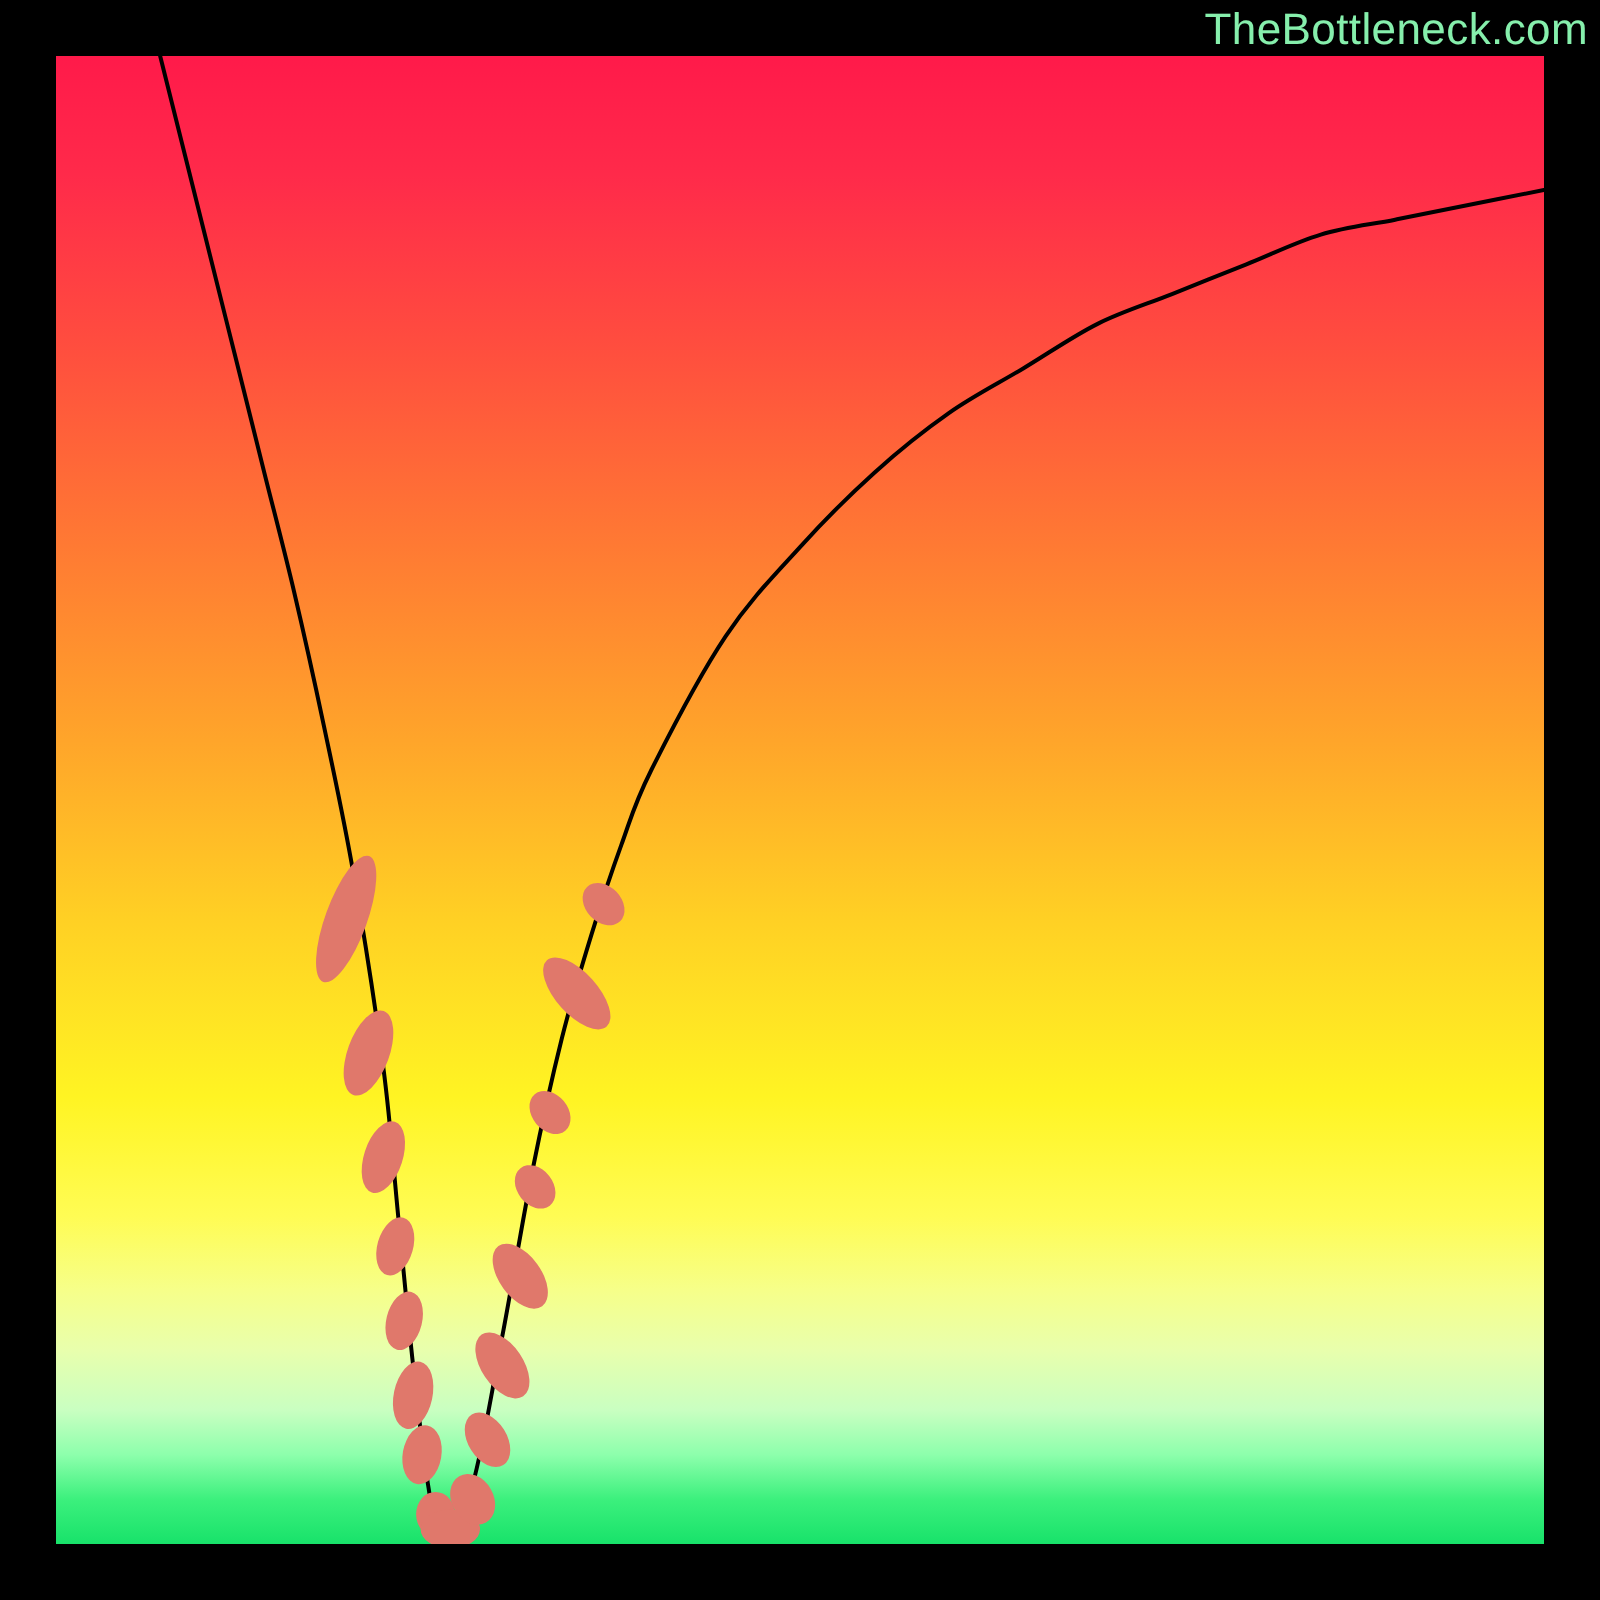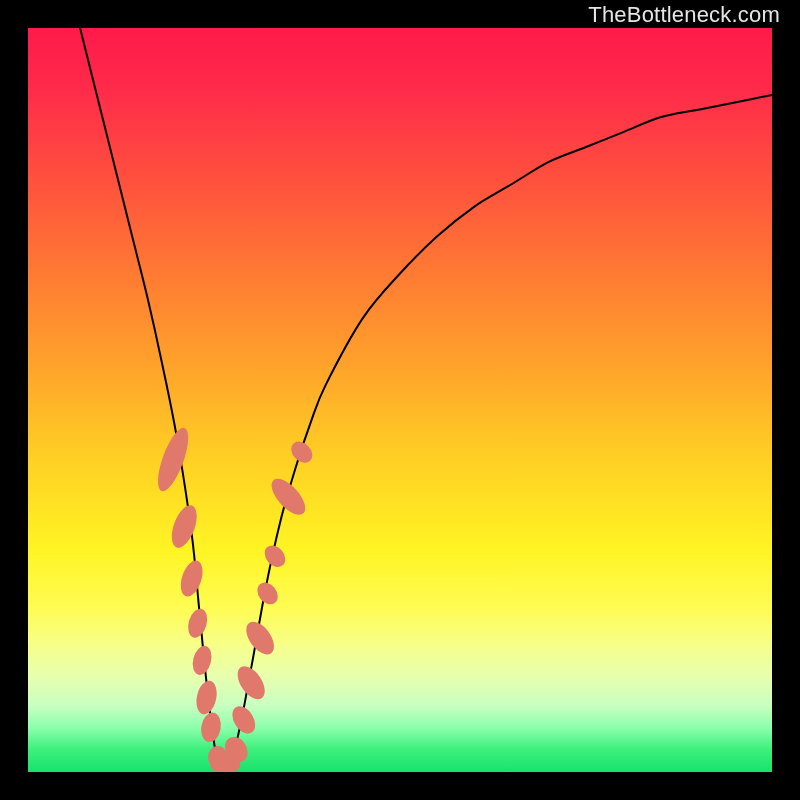--- a/index.html
+++ b/index.html
@@ -43,22 +43,22 @@
       #e8ffad 87%,
       #c9ffc1 91%,
       #8dffac 94%,
       #3cf07d 97%,
       #18e26a 100%
     );
   }
   .watermark {
     position: absolute;
     top: 2px;
-    right: 20px;
-    color: #e5e5e5;
+    right: 6px;
+    color: #86efac;
     font-size: 22px;
     font-weight: 500;
     letter-spacing: 0.2px;
     user-select: none;
   }
   svg.curve {
     position: absolute;
     inset: 0;
     width: 100%;
     height: 100%;

